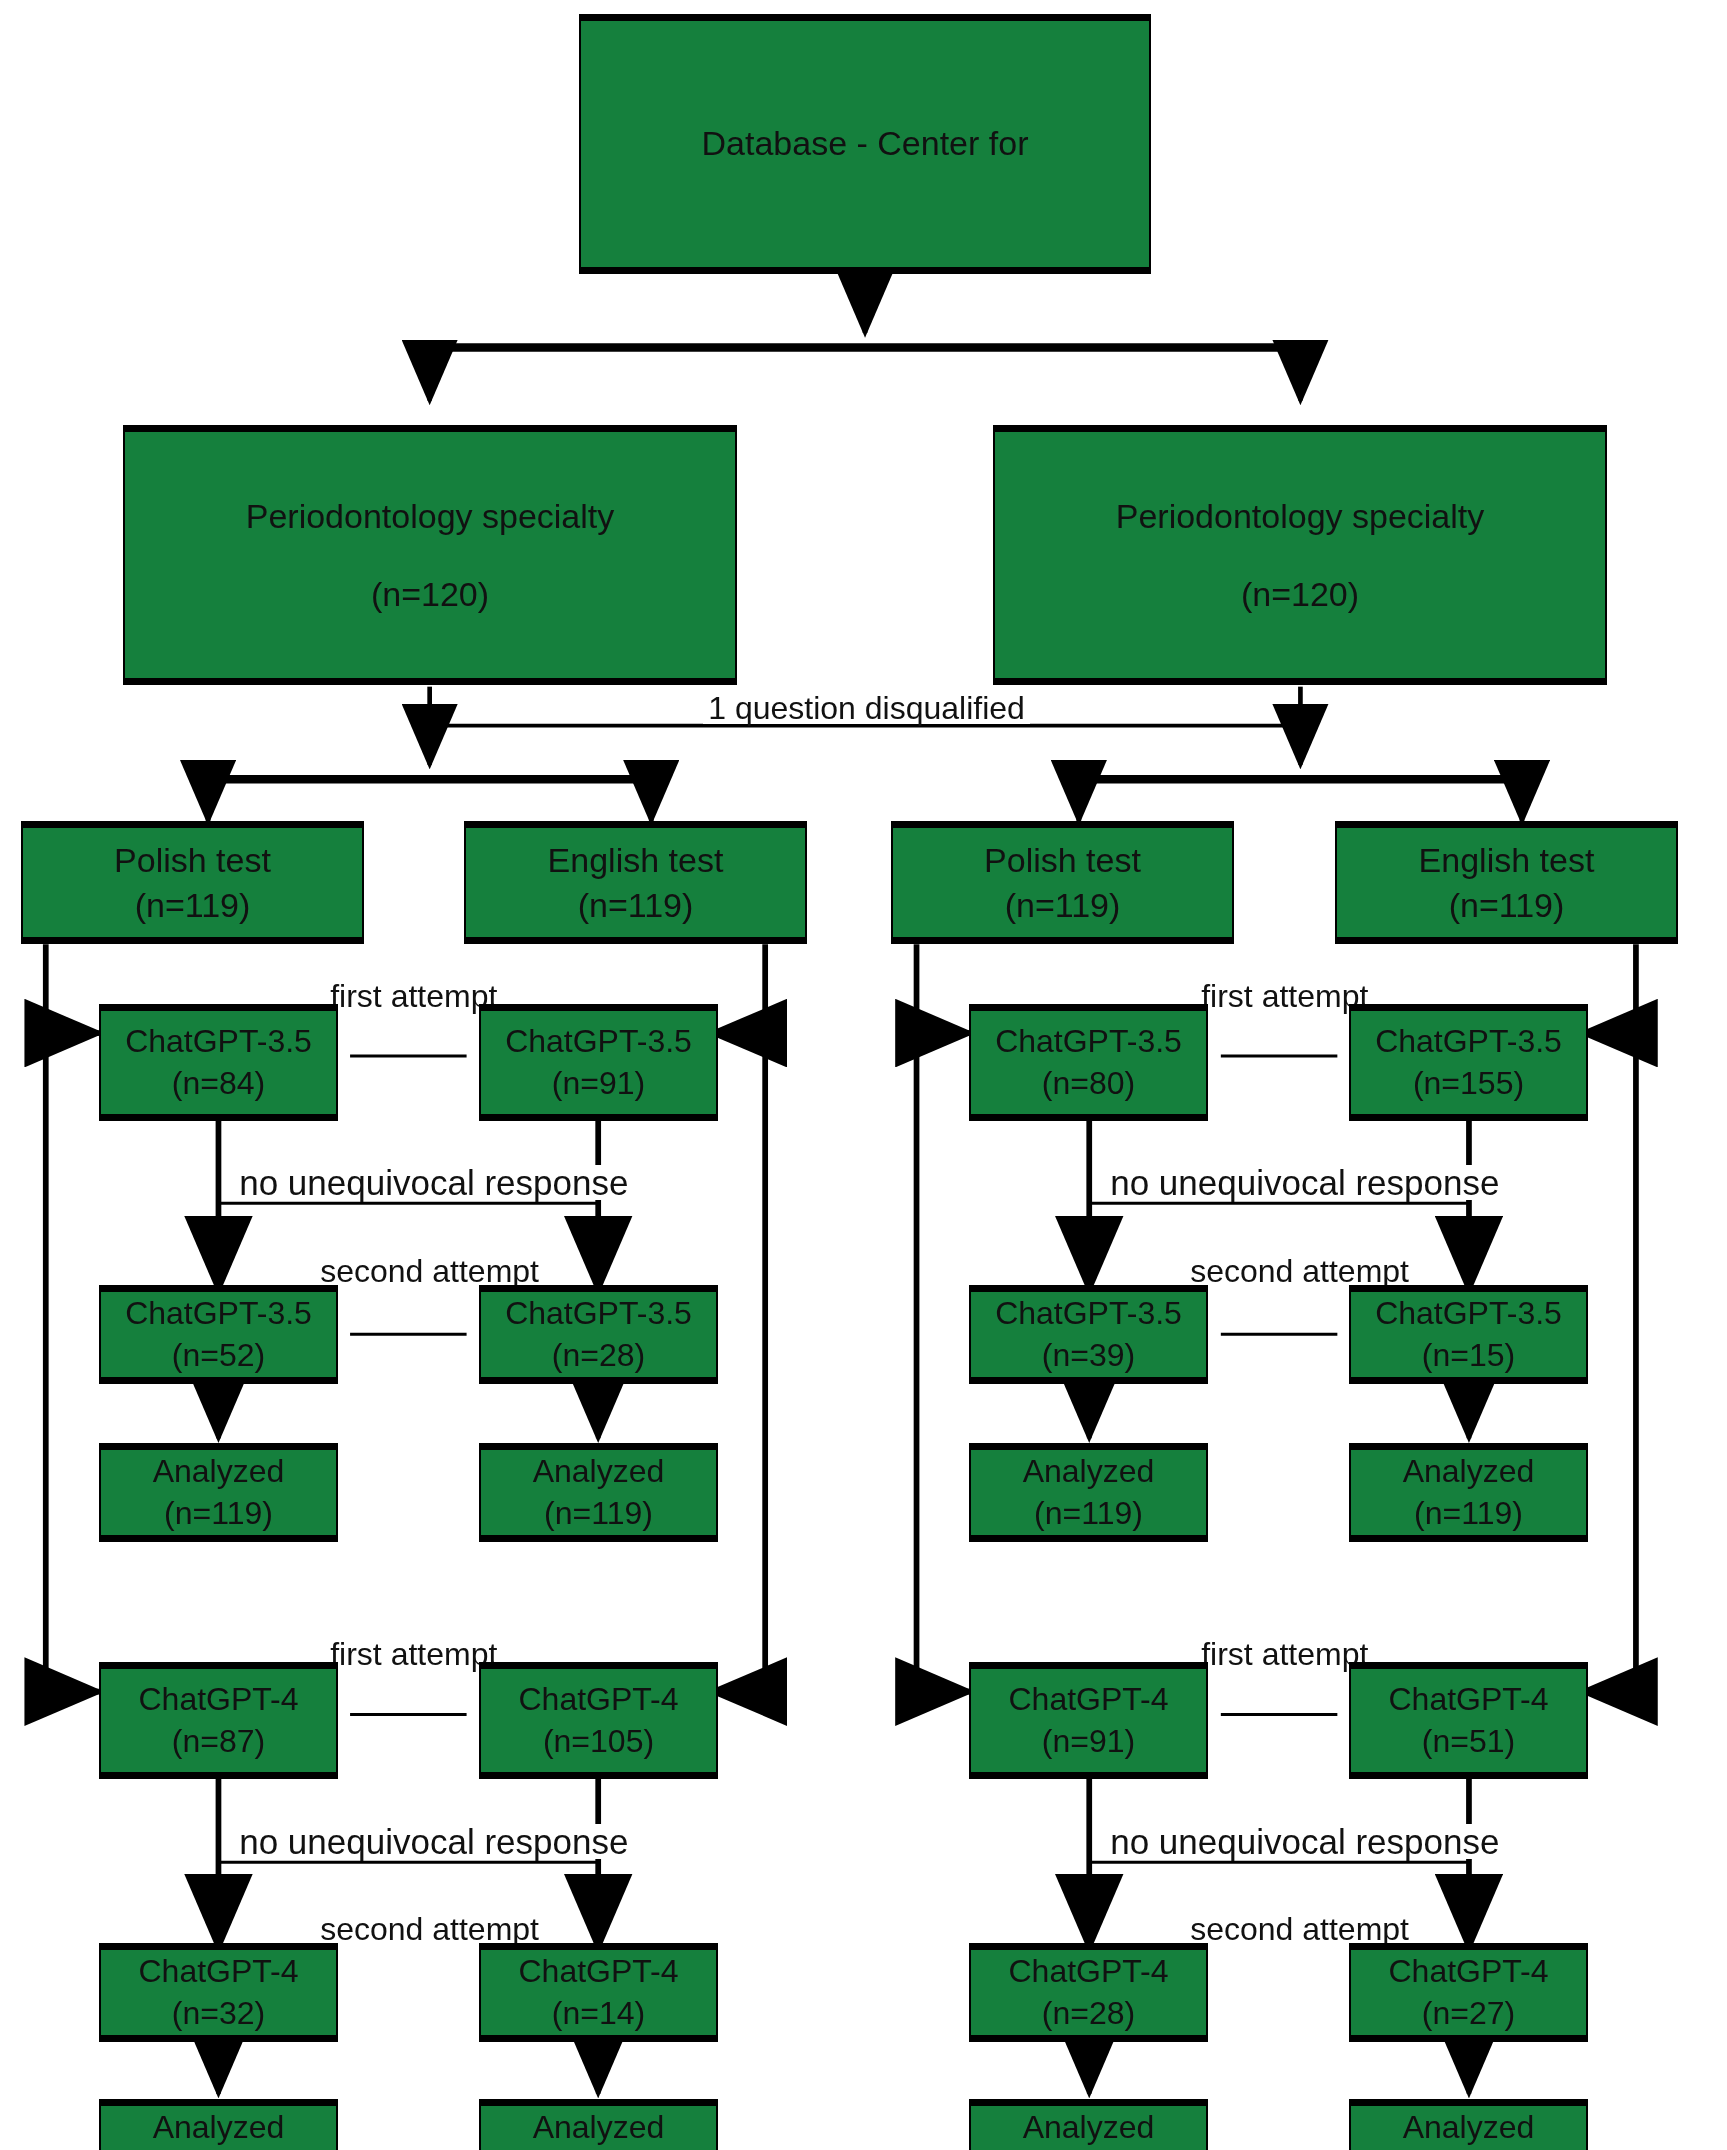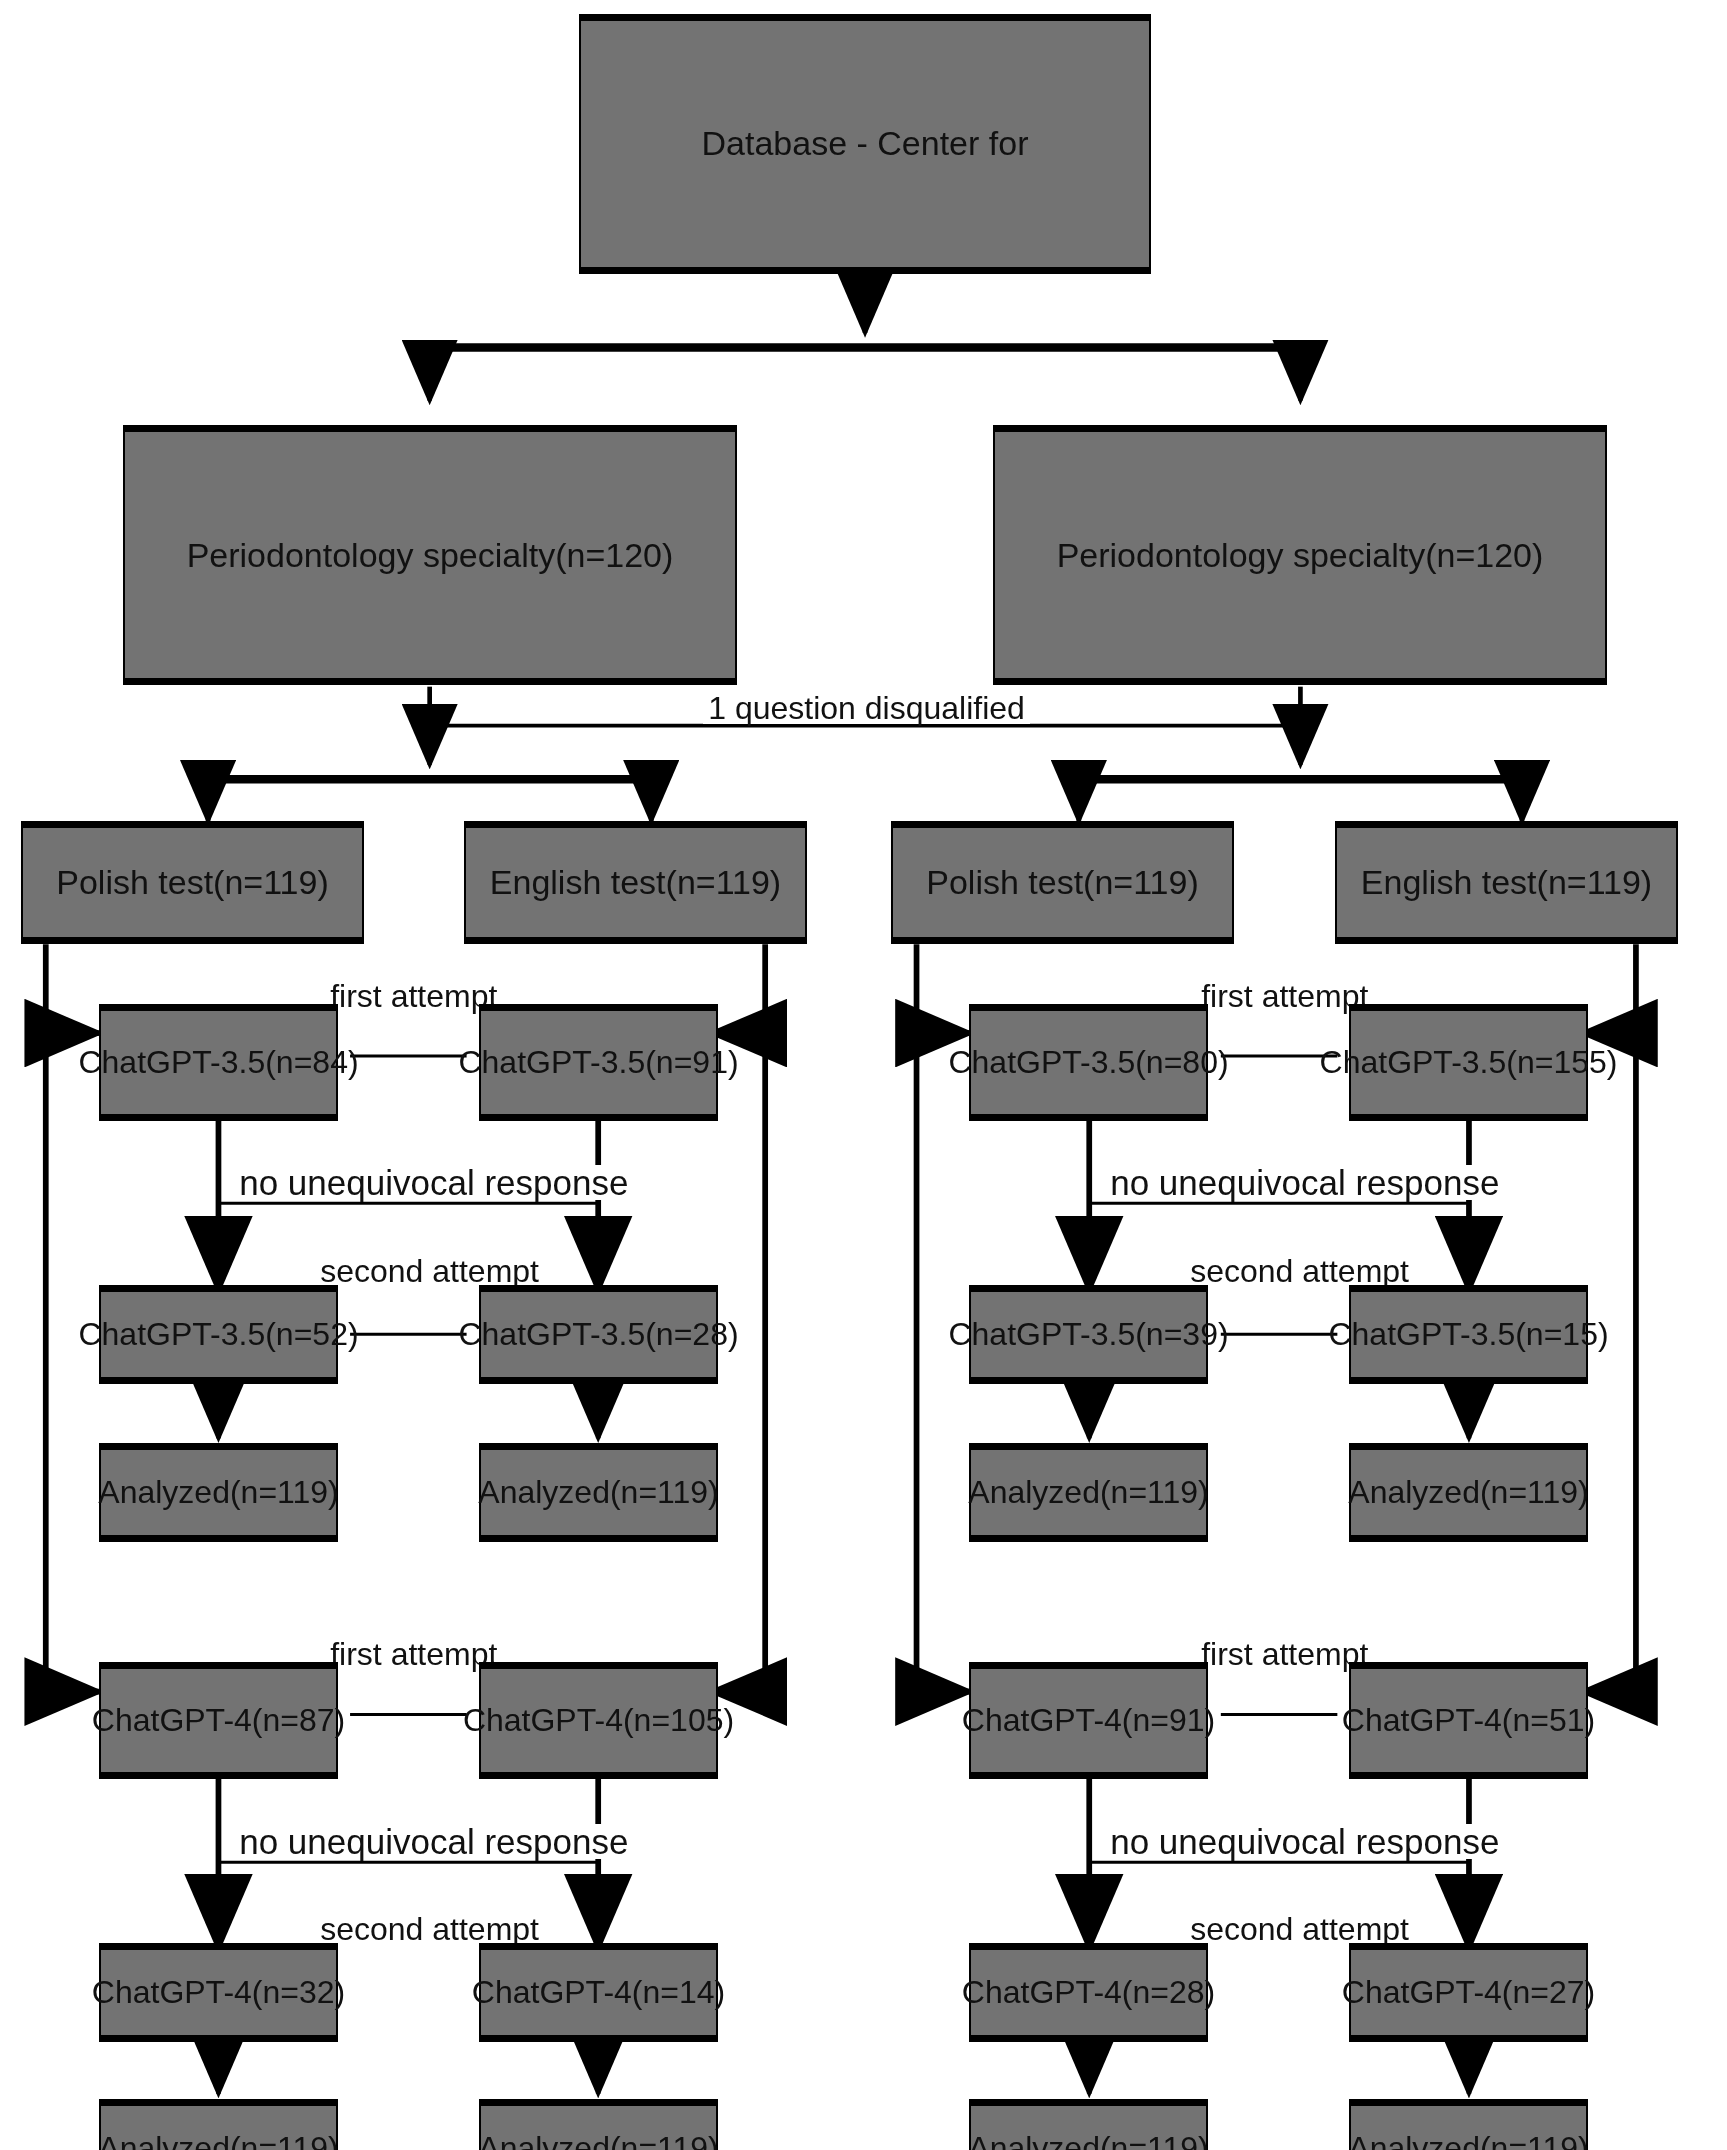--- a/index.html
+++ b/index.html
@@ -1,20 +1,20 @@
 <!DOCTYPE html>
 <html style="font-size:8.3px"><head>
 <meta charset="utf-8">
 <style>
   html,body{margin:0;padding:0;background:#ffffff;}
   body{font-family:"Liberation Sans",sans-serif;}
   #canvas{position:relative;width:1728px;height:2151px;background:#ffffff;overflow:hidden;}
   svg#wires{position:absolute;left:0;top:0;width:1728px;height:2151px;}
-  .node{position:absolute;box-sizing:border-box;background:#737373;border:2.6px solid #000000;
-        display:flex;flex-direction:row;align-items:center;justify-content:center;
+  .node{position:absolute;box-sizing:border-box;background:#15803d;border:2.6px solid #000000;
+        display:flex;flex-direction:column;align-items:center;justify-content:center;
         text-align:center;color:#111111;font-family:"Liberation Sans",sans-serif;}
   .node .ln{display:block;line-height:1.30;white-space:nowrap;}
   .node.thick{border-top-width:7.3px;border-bottom-width:7.3px;}
   .lbl{position:absolute;color:#111111;font-family:"Liberation Sans",sans-serif;
        white-space:nowrap;line-height:1;background:#ffffff;padding:0 5.2px;}
   .fs-big{font-size:34px;}
   .fs-mid{font-size:32px;}
   .fs-sm{font-size:35px;}
   .gap{height:34px;}
 </style>

